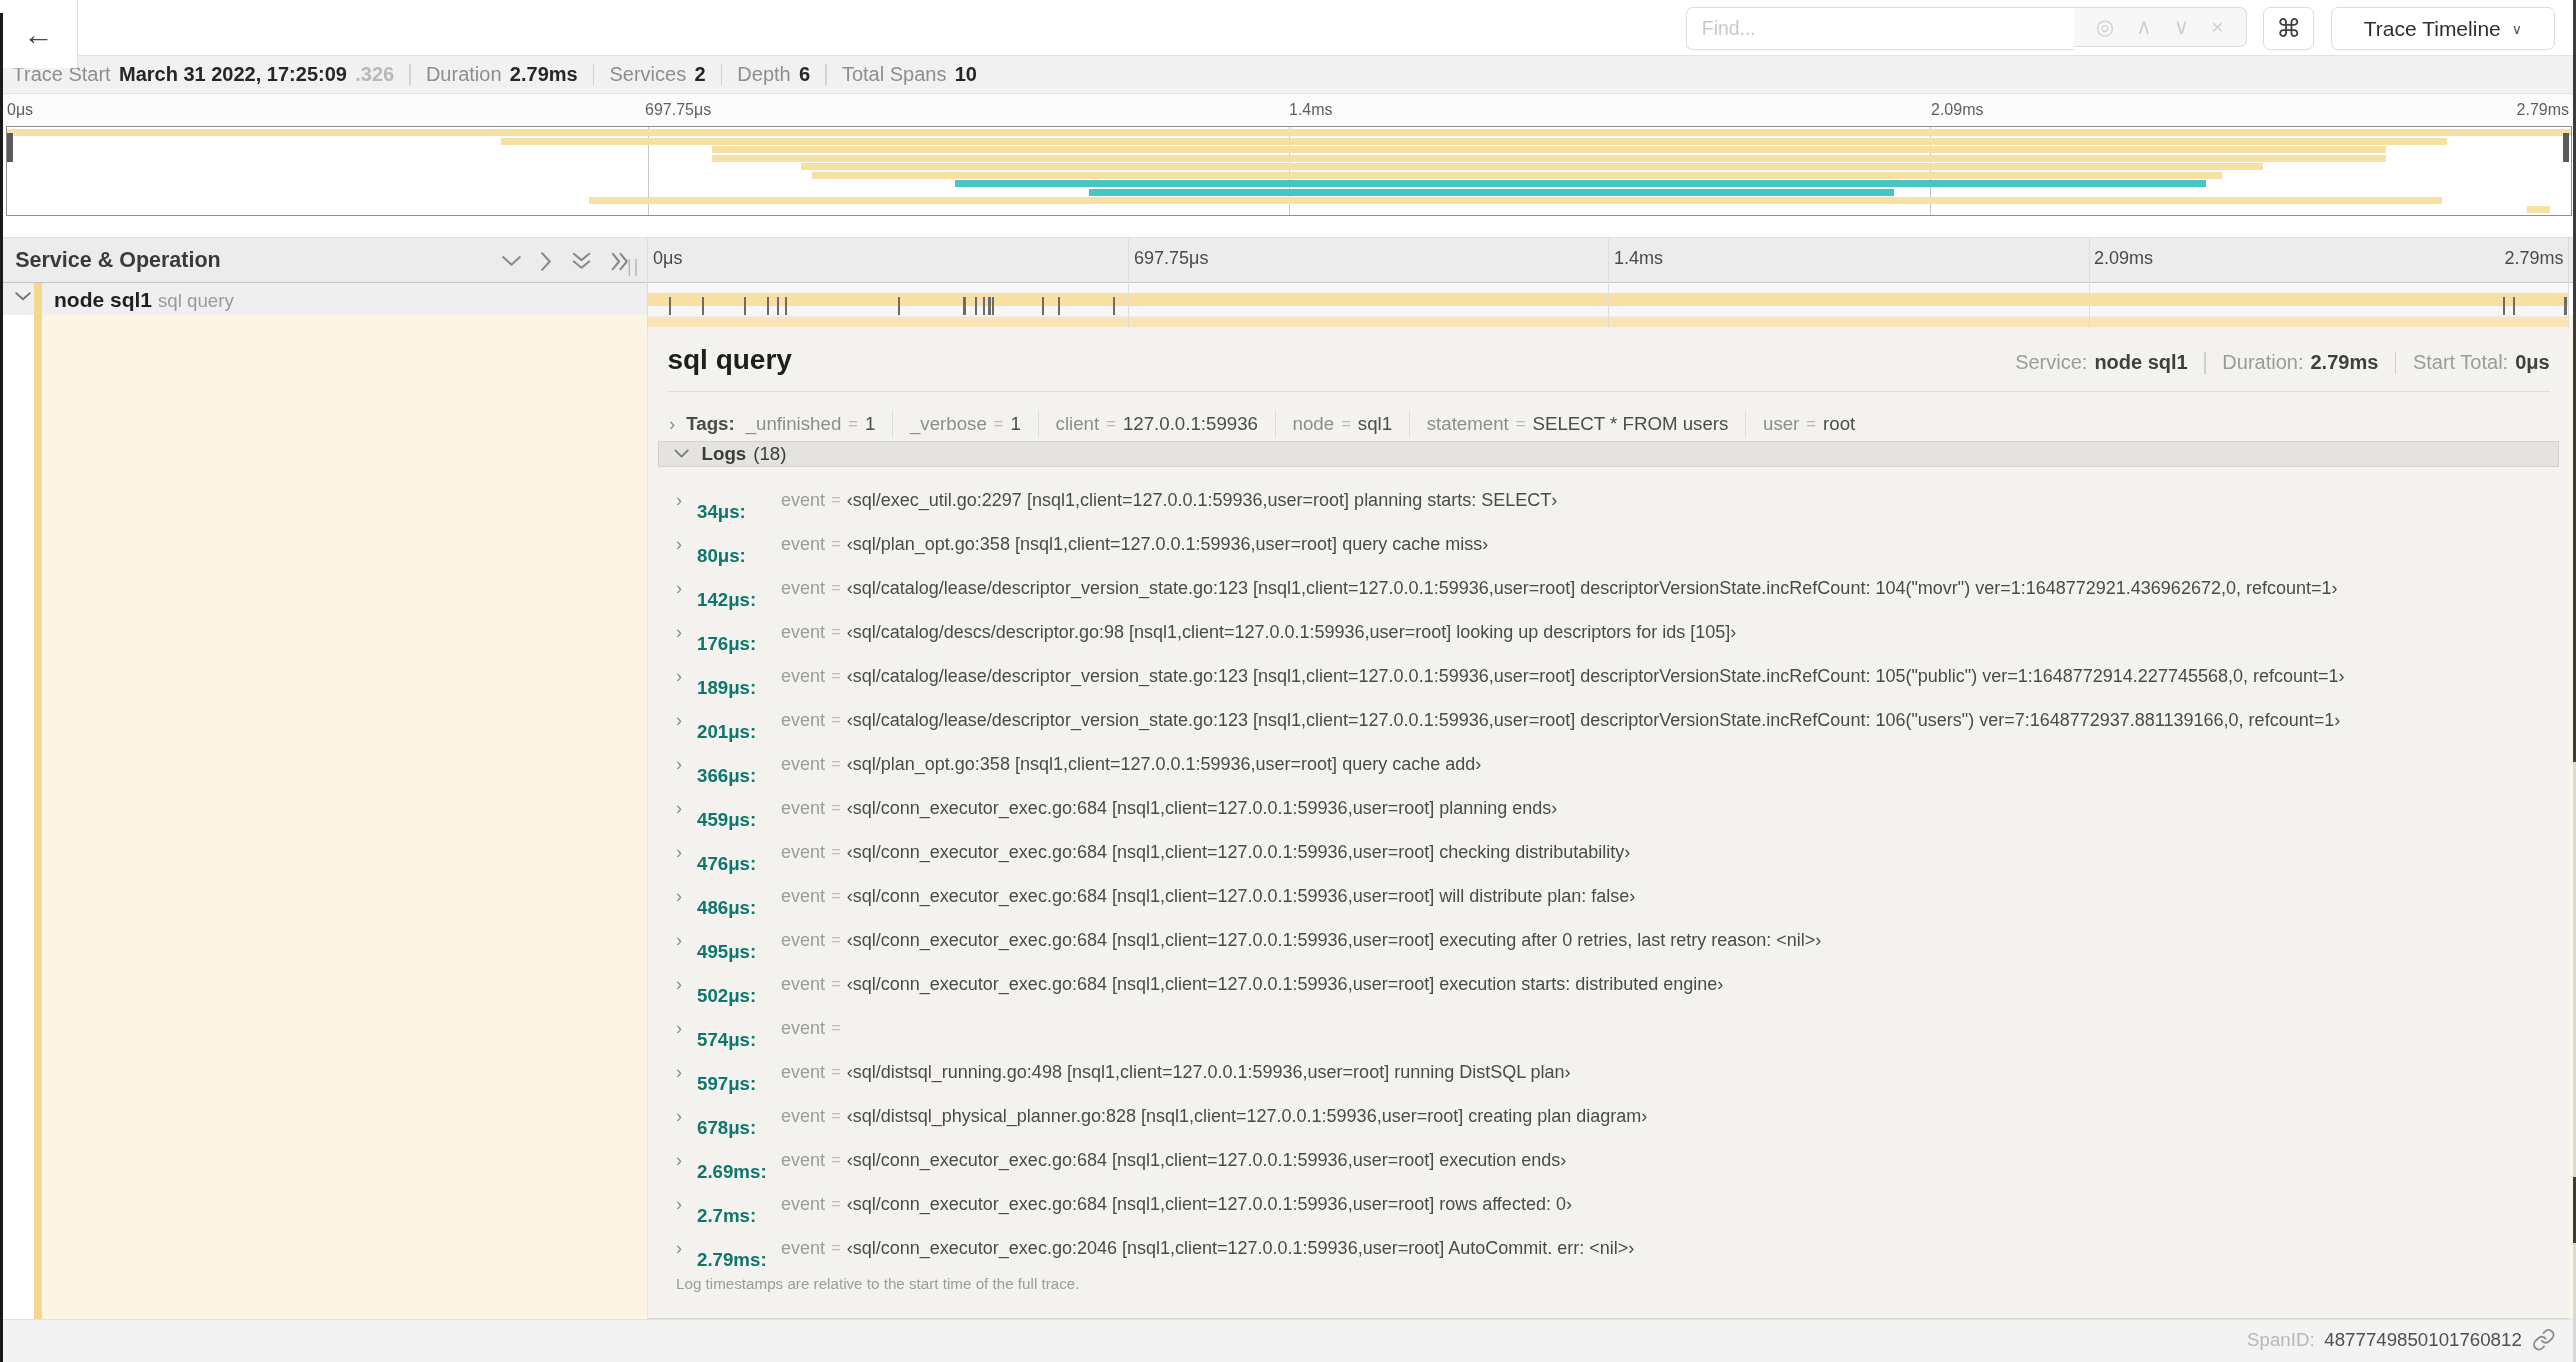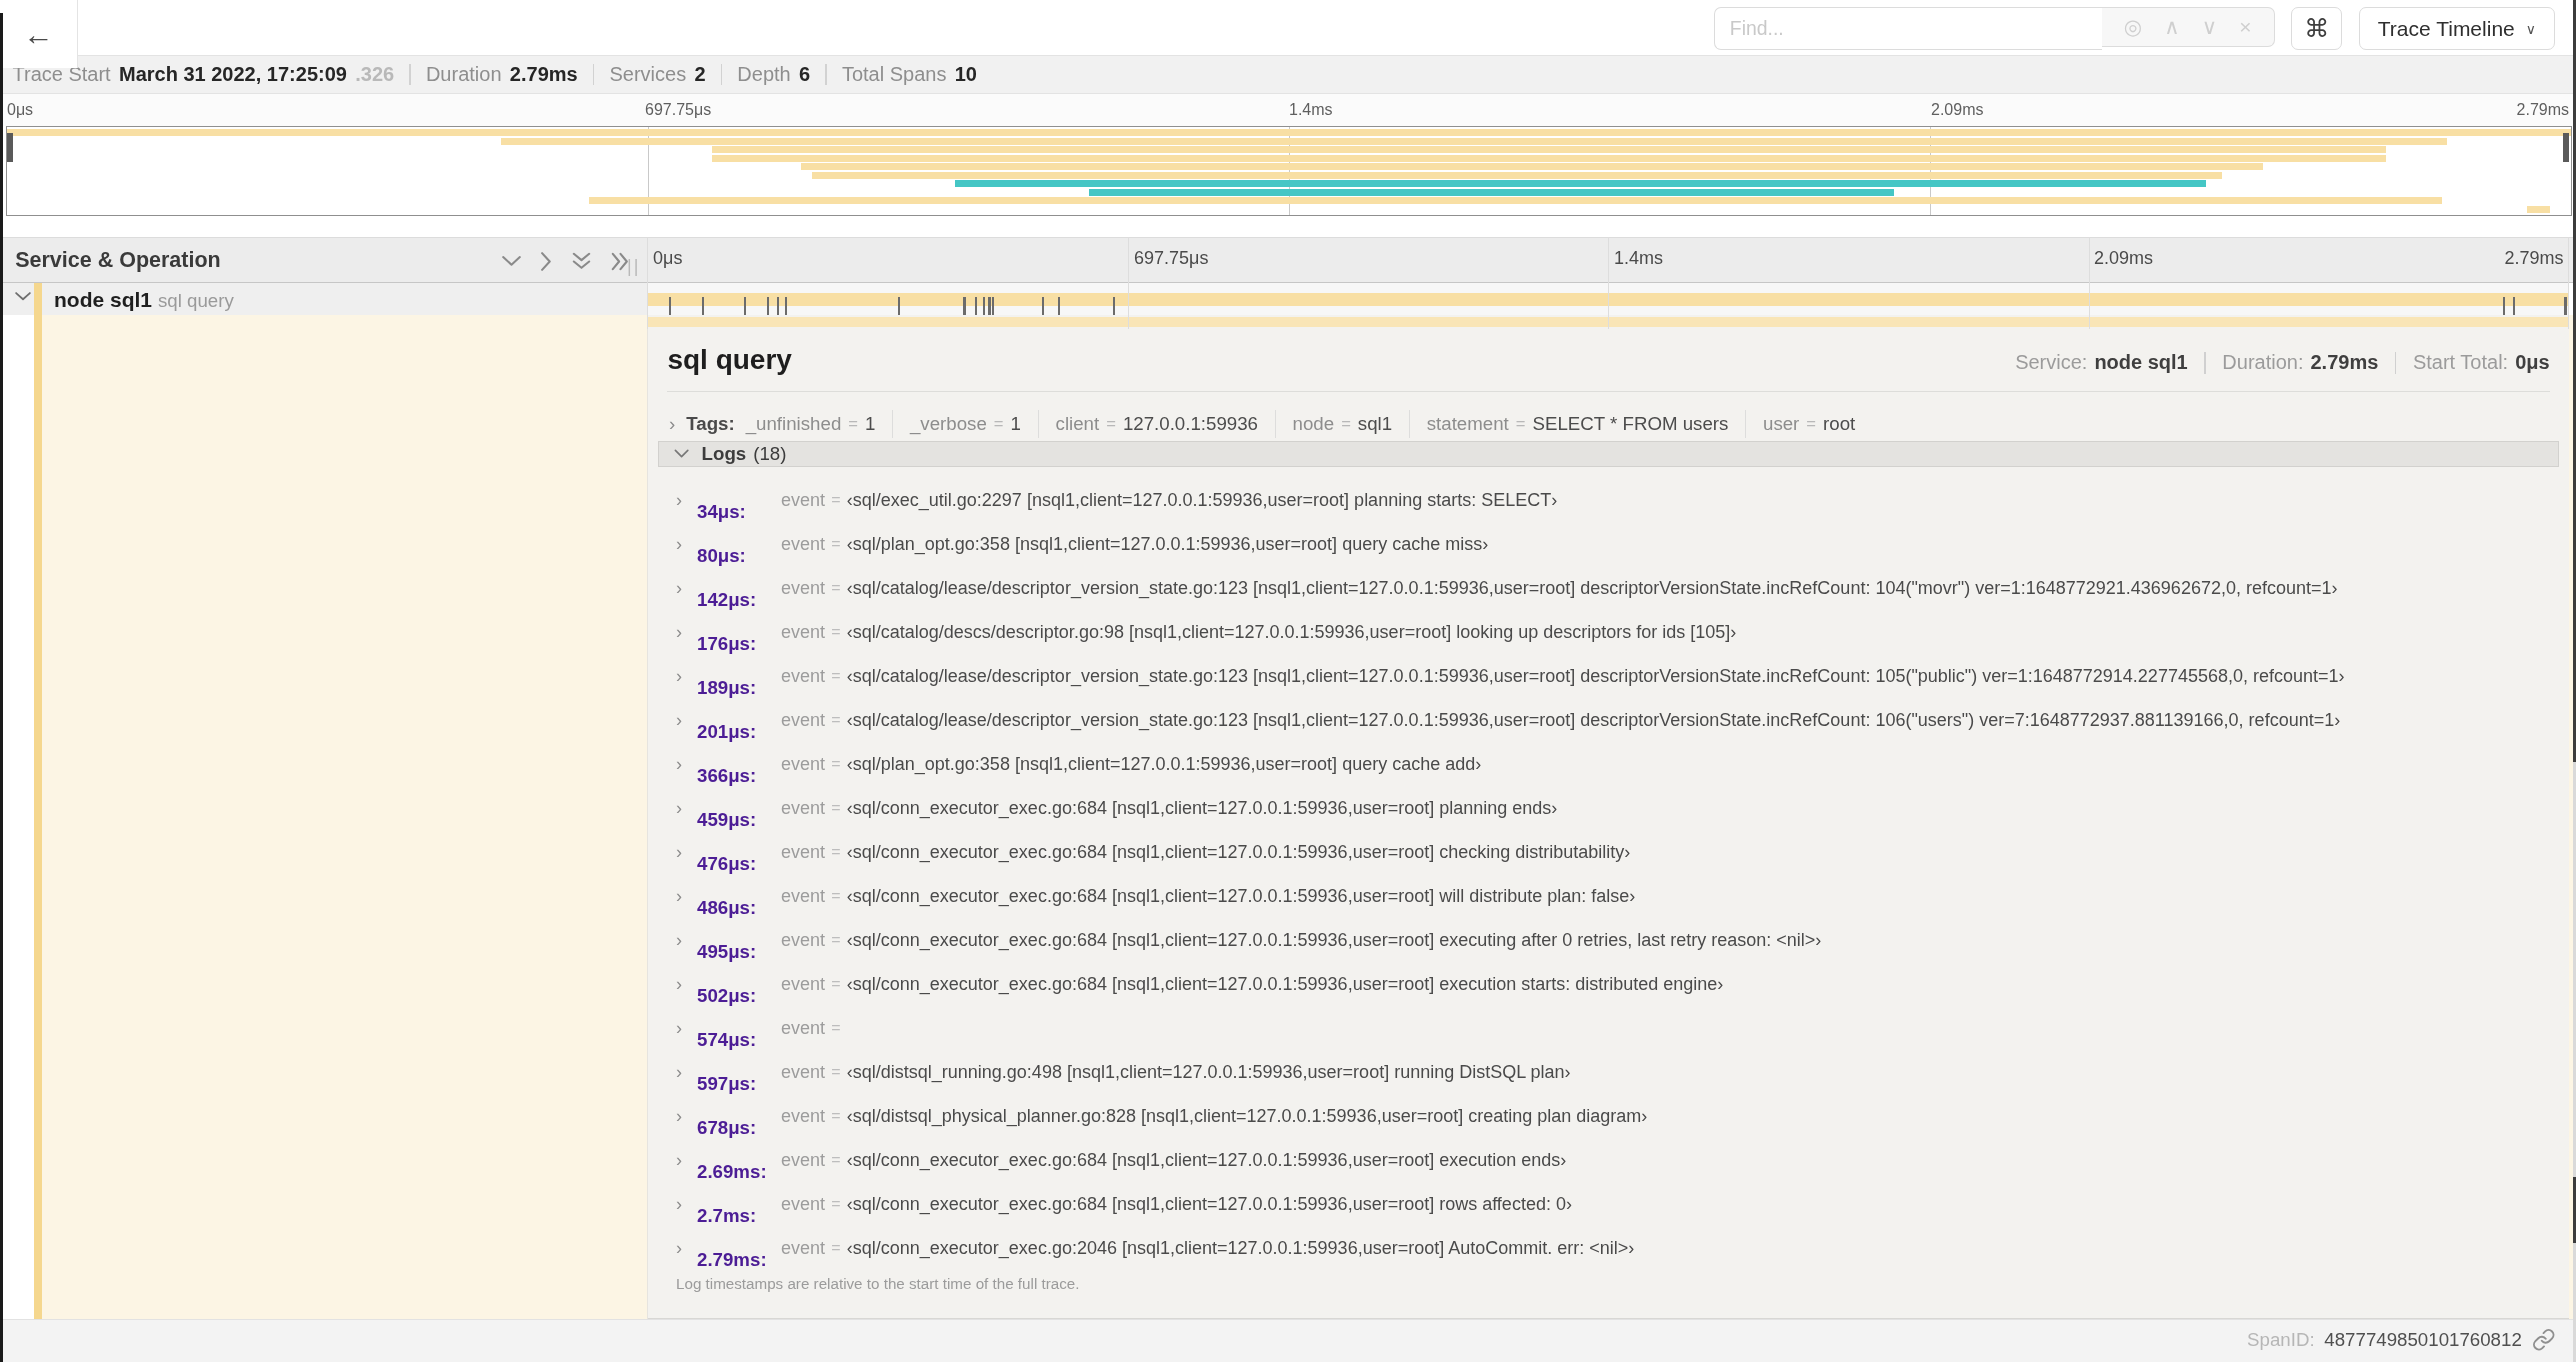--- a/index.html
+++ b/index.html
@@ -23,21 +23,21 @@
   .top-controls { position:absolute; right:21px; top:7px; height:40px; display:flex; align-items:stretch; gap:16.6px; }
   .find-group { display:flex; align-items:stretch; }
   .find-input { width:388px; height:43px; border:1.4px solid #dcdcdc; border-right:none; border-radius:7px 0 0 7px;
     font-size:19.4px; color:#444; padding:0 15.2px; outline:none; font-family:"Liberation Sans",sans-serif; background:#fff; }
   .find-input::placeholder { color:#c9c9c9; }
   .find-suffix { width:173px; border:1.4px solid #dcdcdc; border-left:none; border-radius:0 7px 7px 0;
     background:#f7f7f7; display:flex; align-items:center; justify-content:space-evenly; color:#cfcfcf; font-size:21px; }
   .find-suffix span { cursor:pointer; }
   .icon-btn { width:51px; height:43px; border:1.4px solid #dcdcdc; border-radius:7px; background:#fff;
     display:flex; align-items:center; justify-content:center; font-size:25px; color:#3f3f3f; cursor:pointer; }
-  .view-btn { height:43px; border:1.4px solid #dcdcdc; border-radius:7px; background:#fff; padding:0 18px;
+  .view-btn { height:43px; border:1.4px solid #dcdcdc; border-radius:7px; background:#fff; padding:0 32px;
     display:flex; align-items:center; gap:11px; font-size:21px; color:#2f2f2f; cursor:pointer; }
   .view-btn .caret { font-size:14px; color:#555; }
 
   
   .summary { position:absolute; left:0; top:55px; width:2576px; height:39px; background:#f1f1f1;
     border-top:1.4px solid #e3e3e3; border-bottom:1.4px solid #e3e3e3; display:flex; align-items:center; padding-left:12.5px; }
   .summary .item { display:flex; align-items:center; gap:8.3px; font-size:20px; }
   .summary .lbl { color:#8e8e8e; }
   .summary .val { color:#262626; font-weight:bold; }
   .summary .suf { color:#b9b9b9; font-weight:bold; }
@@ -104,21 +104,21 @@
 
   .logs-bar { position:absolute; left:9.7px; right:9.7px; top:126px; height:26px; background:#e4e3e0;
     border:0.7px solid #d2d1ce; display:flex; align-items:center; padding-left:15.2px; font-size:18.7px; cursor:pointer; }
   .logs-bar .chev { color:#777; margin-right:12.5px; }
   .logs-bar .logs-label { font-weight:bold; color:#3c3c3c; margin-right:7px; }
   .logs-bar .logs-count { color:#3c3c3c; }
 
   .log-rows { position:absolute; left:28px; right:14px; top:163px; }
   .log-row { height:44px; display:flex; align-items:center; white-space:nowrap; overflow:hidden; cursor:pointer; }
   .log-row .chev { color:#8c8c8c; font-size:18px; width:21px; }
-  .log-row .t { font-size:18.7px; font-weight:bold; color:#4c1d95; width:84px;margin-top:24px; }
+  .log-row .t { font-size:18.7px; font-weight:bold; color:#0f766e; width:84px;margin-top:24px; }
   .log-row .k { font-size:18px; color:#9c9c9c; }
   .log-row .eq { font-size:16px; color:#bdbdbd; margin:0 6.2px; }
   .log-row .v { font-size:18px; color:#4a4a4a; }
 
   .logs-note { position:absolute; left:28px; top:960px; font-size:15.2px; color:#9b9b9b; }
   .card-bottom-line { position:absolute; left:0; right:0; top:1003px; height:1.4px; background:#d8d7d4; }
 
   
   .footer { position:absolute; left:0; top:1319px; width:2576px; height:44px; background:#f3f3f3; border-top:1.4px solid #e2e2e2; }
   .spanid-wrap { position:absolute; right:21px; top:8.3px; display:flex; align-items:center; gap:9.7px; font-size:18.7px; }

